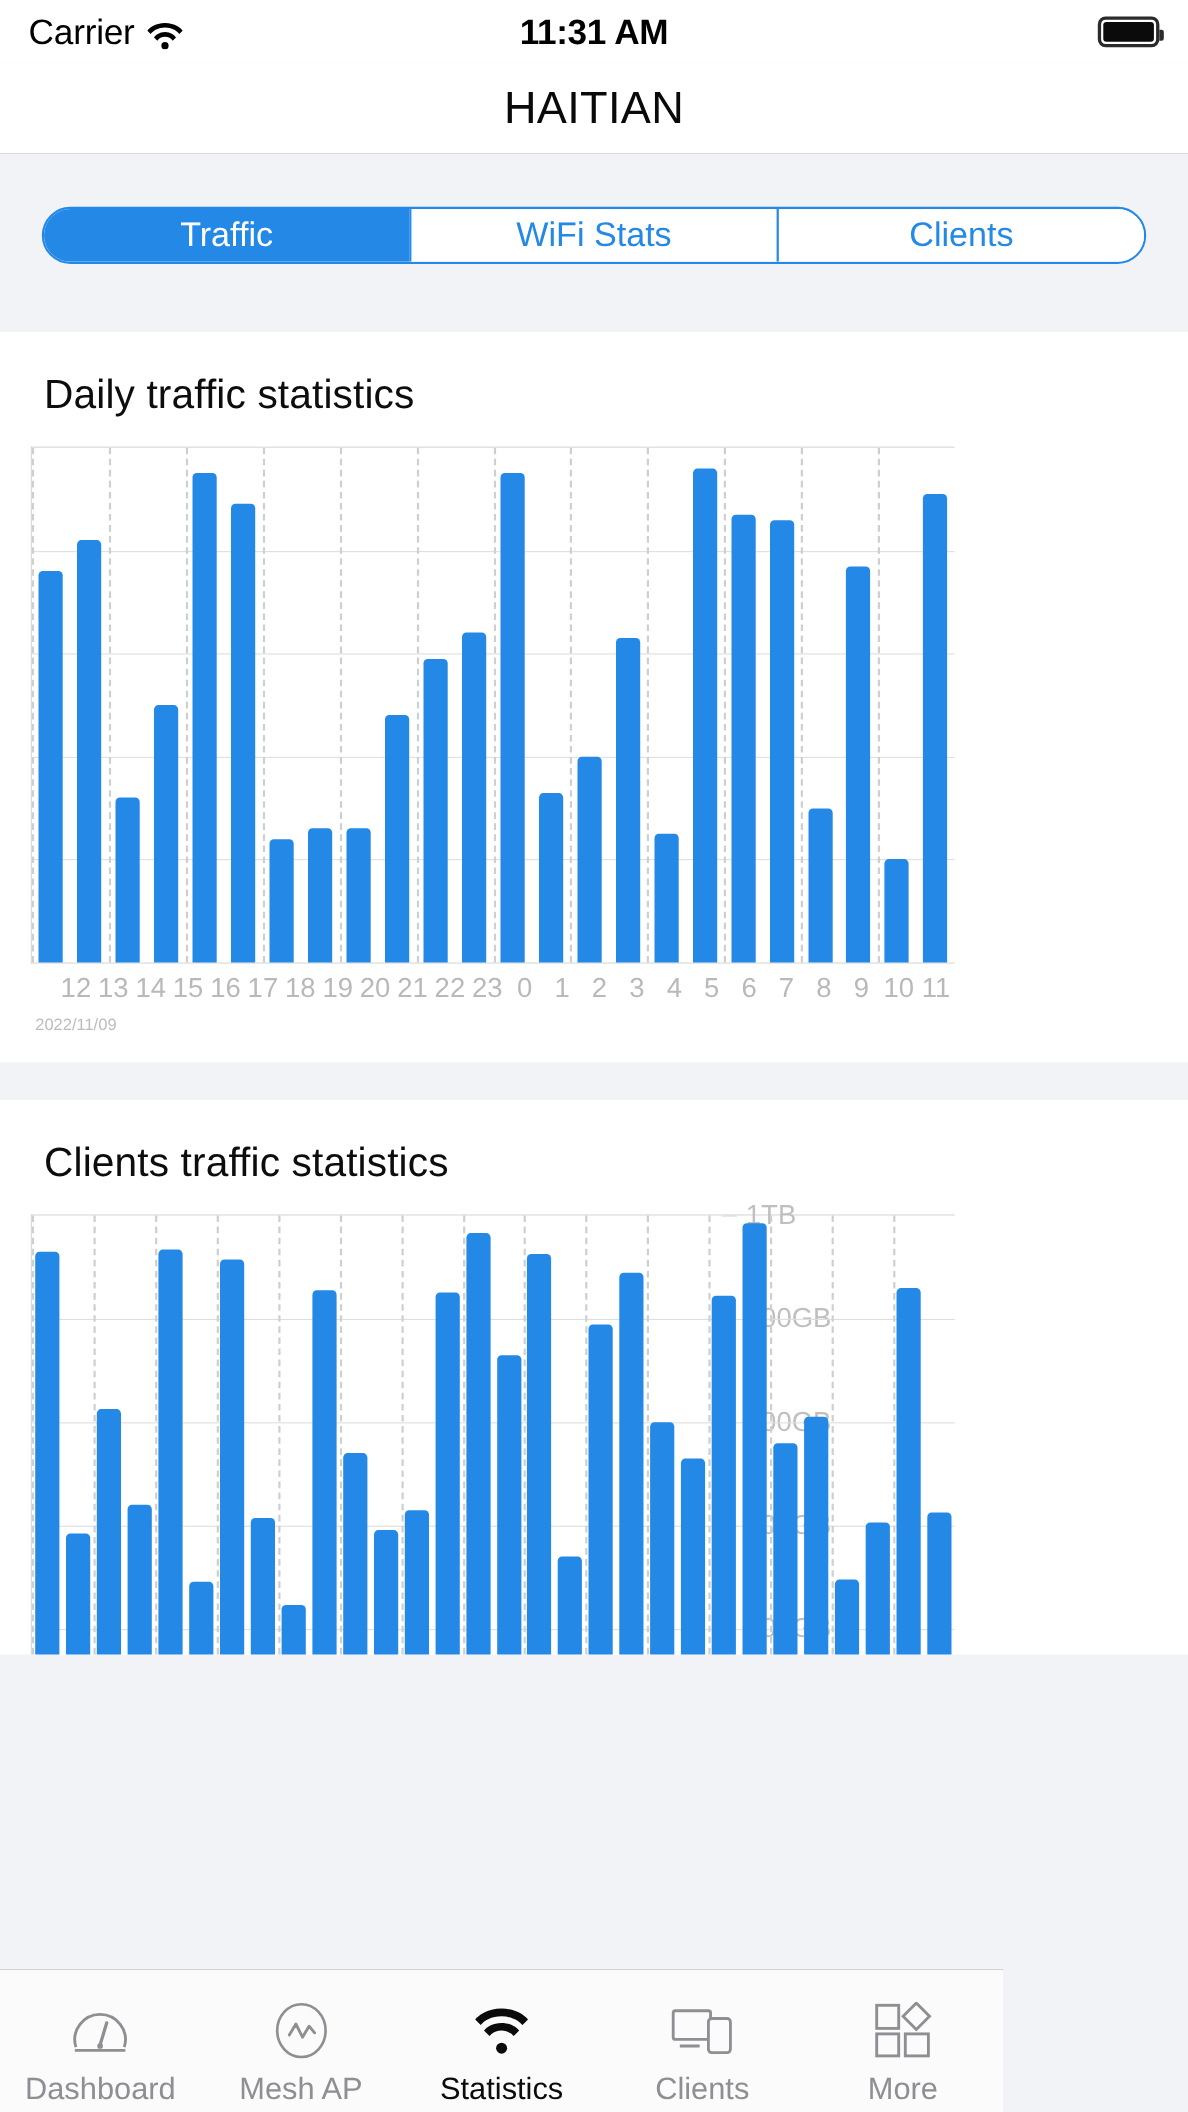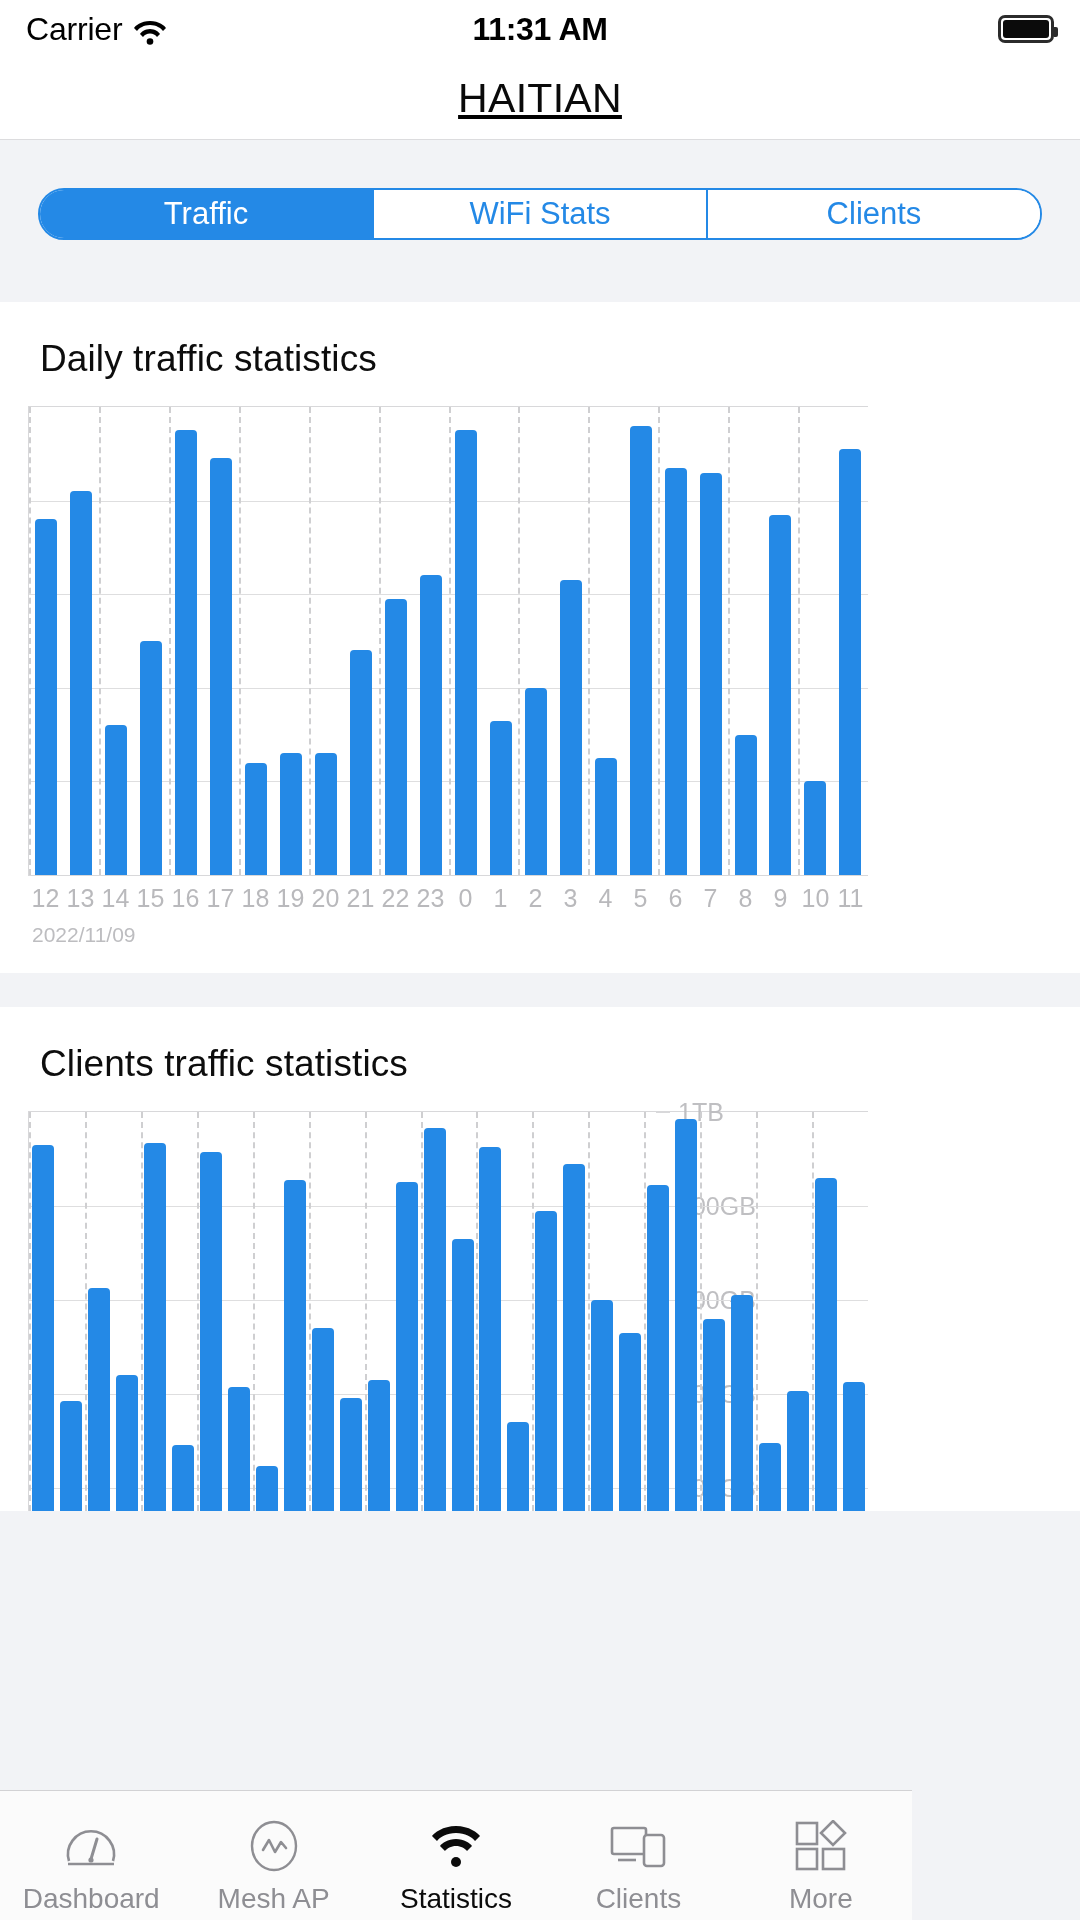--- a/index.html
+++ b/index.html
@@ -31,21 +31,20 @@
   .batt::after{
     content:""; position:absolute; right:-7px; top:9px; width:4px; height:10px;
     background:#2b2b2b; border-radius:0 2px 2px 0;
   }
   .batt-fill{ width:100%; height:100%; background:#0b0b0b; border-radius:3px; }
 
   
   .navbar{
     height:82px; background:#fff; display:flex; align-items:center; justify-content:center;
     border-bottom:1px solid #dcdcde;
-    text-decoration:underline;
   }
   .navbar .title{ font-size:41px; color:#0a0a0a; letter-spacing:.3px; }
 
   
   .seg-wrap{ background:#f2f3f6; padding:48px 38px 62px 38px; }
   .seg{
     display:flex; height:52px; border:2px solid #2489e6; border-radius:35px;
     overflow:hidden; background:#fff;
   }
   .seg-item{
@@ -76,24 +75,24 @@
   .ylab{
     position:absolute; left:0; font-size:25px; color:#bfbfc2;
     transform:translateY(-50%); white-space:nowrap;
   }
   .yaxis{ position:absolute; right:0; top:0; width:212px; height:100%; }
   .ytick{ position:absolute; right:0; width:14px; height:1px; background:#d8d8da; }
   .bars{ position:absolute; left:0; right:0; bottom:0; top:0; display:flex; align-items:flex-end; }
   .bcell{ flex:1; display:flex; justify-content:center; align-items:flex-end; height:100%; }
   .bar{ width:22px; background:#2489e6; border-radius:4px 4px 0 0; }
   .xaxis{
-    display:flex; margin-right:212px; padding-top:8px;
+    display:flex; margin-right:212px; padding-top:8px;margin-left:24px;
   }
   .xcell{ flex:1; text-align:center; font-size:25px; color:#b9b9bc; }
-  .datelab{ font-size:21px; color:#bdbdc0; padding:10px 0 26px 4px; }
+  .datelab{ font-size:15px; color:#bdbdc0; padding:10px 0 26px 4px; }
 
   
   .tabbar{
     position:absolute; left:0; bottom:0; width:912px; height:130px;
     background:#fbfbfb; border-top:1px solid #d2d2d4;
     display:flex; align-items:flex-start; padding-top:28px;
   }
   .tab{ flex:1; display:flex; flex-direction:column; align-items:center; gap:10px; }
   .tab .ico{ height:54px; display:flex; align-items:center; justify-content:center; }
   .tab .lbl{ font-size:28px; color:#8e8e93; }

